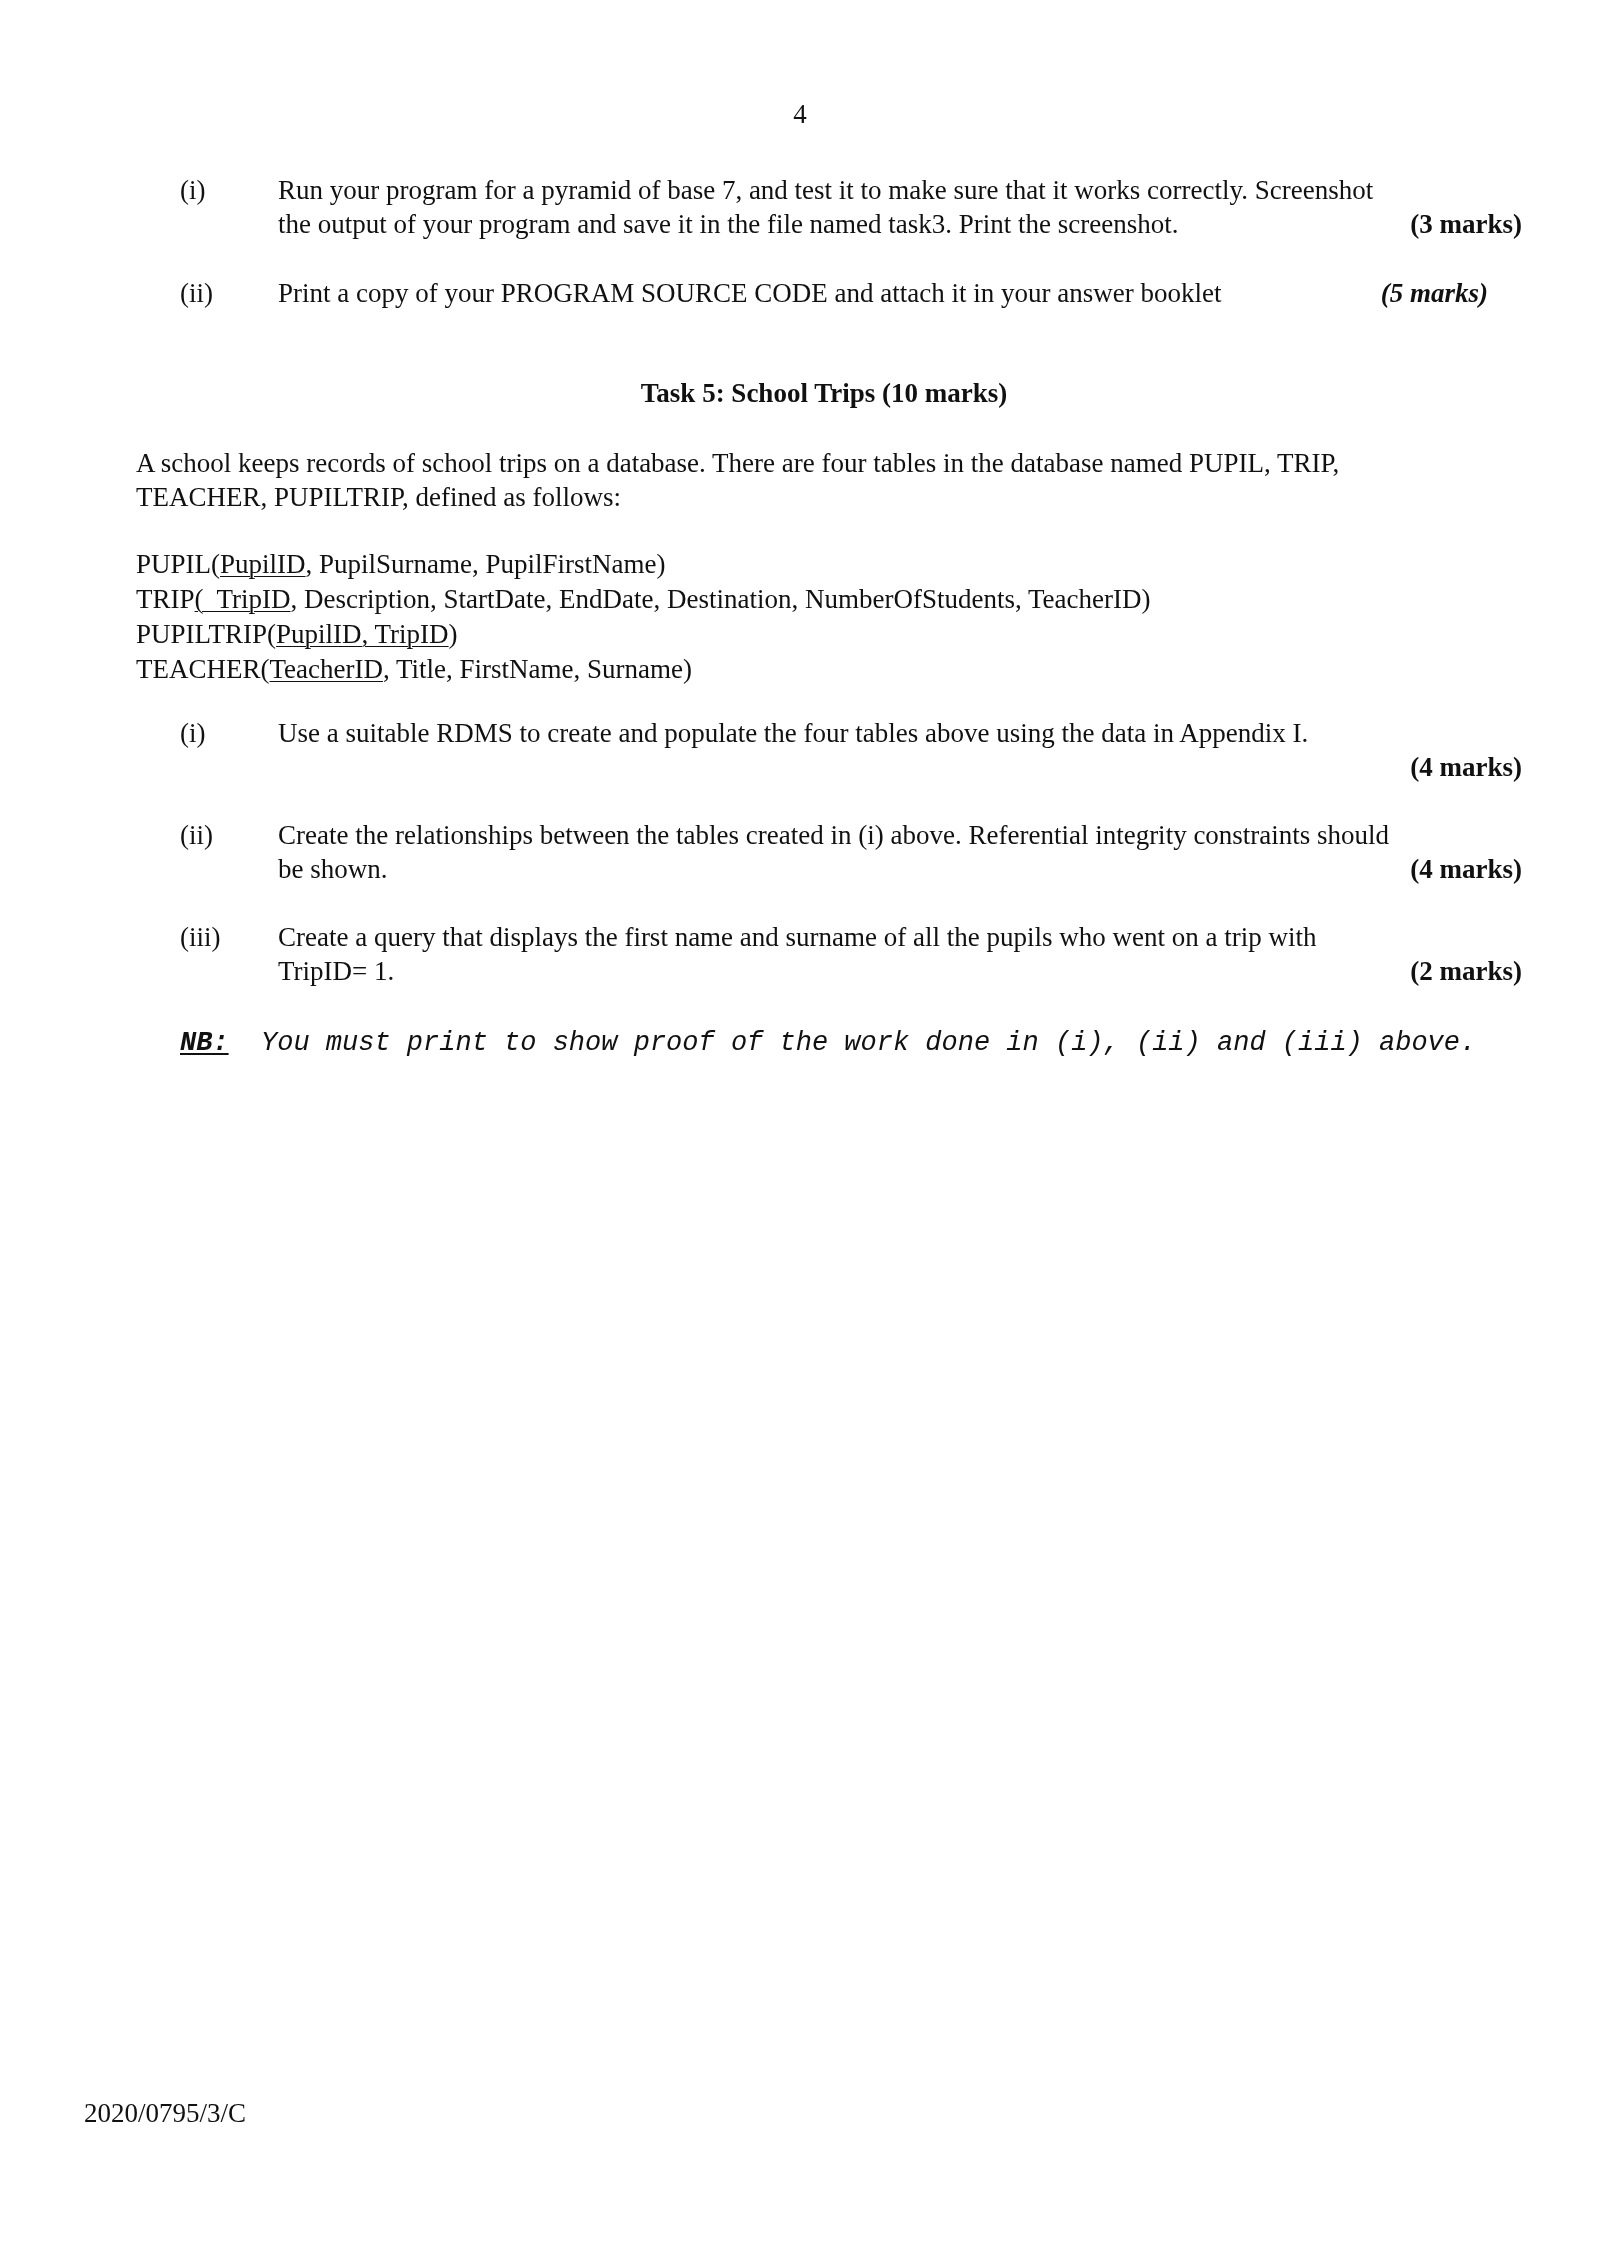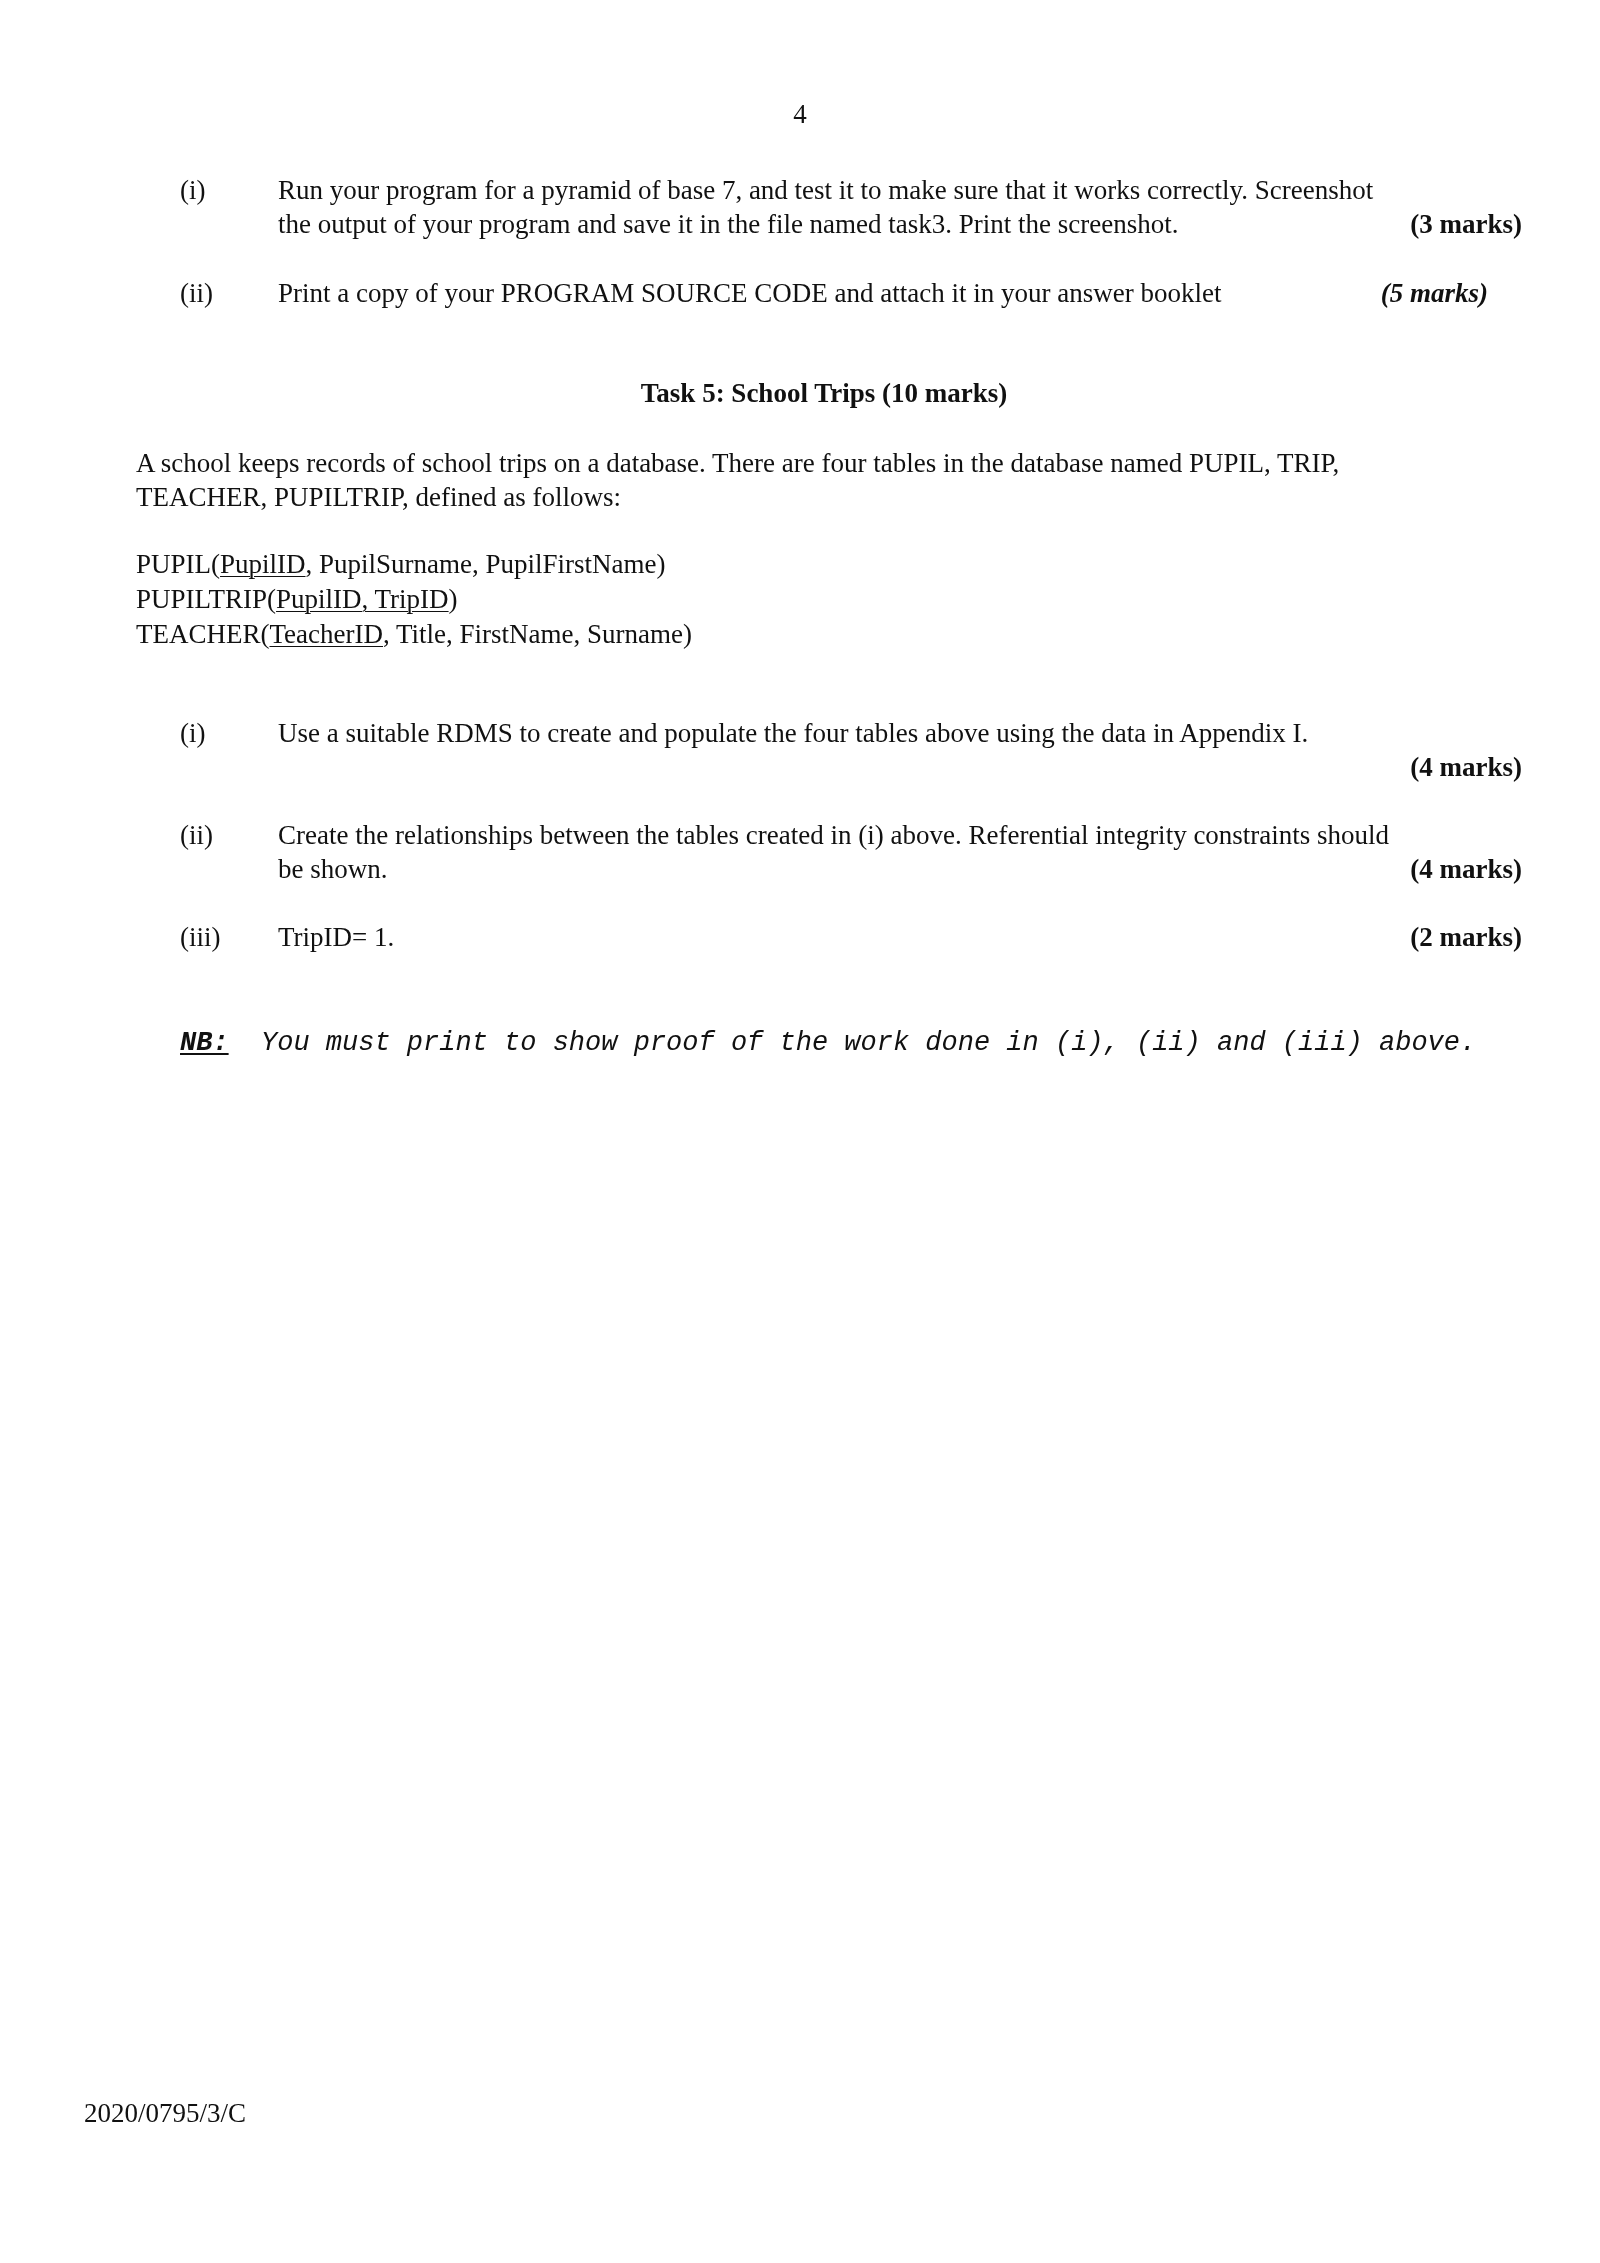--- a/index.html
+++ b/index.html
@@ -91,20 +91,23 @@
 <div class="abs para">
   <div>A school keeps records of school trips on a database. There are four tables in the database named PUPIL, TRIP,</div>
   <div>TEACHER, PUPILTRIP, defined as follows:</div>
 </div>
 
 <div class="abs schema">
   <div>
     <span>PUPIL(</span><span class="u">PupilID</span><span>, PupilSurname, PupilFirstName)</span>
   </div>
   <div>
+    <span>TRIP</span><span class="u" style="white-space:pre;">(  TripID</span><span>, Description, StartDate, EndDate, Destination, NumberOfStudents, TeacherID)</span>
+  </div>
+  <div>
     <span>PUPILTRIP(</span><span class="u">PupilID, TripID</span><span>)</span>
   </div>
   <div>
     <span>TEACHER(</span><span class="u">TeacherID</span><span>, Title, FirstName, Surname)</span>
   </div>
 </div>
 
 <div class="item" style="top:716px;">
   <span class="num">(i)</span>
   <div class="body">
@@ -122,20 +125,21 @@
     <div style="position:relative;">
       <span>be shown.</span>
       <span class="marks" style="right:-2px;">(4 marks)</span>
     </div>
   </div>
 </div>
 
 <div class="item" style="top:920px;">
   <span class="num">(iii)</span>
   <div class="body">
+    <div>Create a query that displays the first name and surname of all the pupils who went on a trip with</div>
     <div style="position:relative;">
       <span>TripID= 1.</span>
       <span class="marks" style="right:-2px;">(2 marks)</span>
     </div>
   </div>
 </div>
 
 <div class="abs nb">
   <span class="nb-label">NB:</span>&nbsp;
   <span>You must print to show proof of the work done in (i), (ii) and (iii) above.</span>

